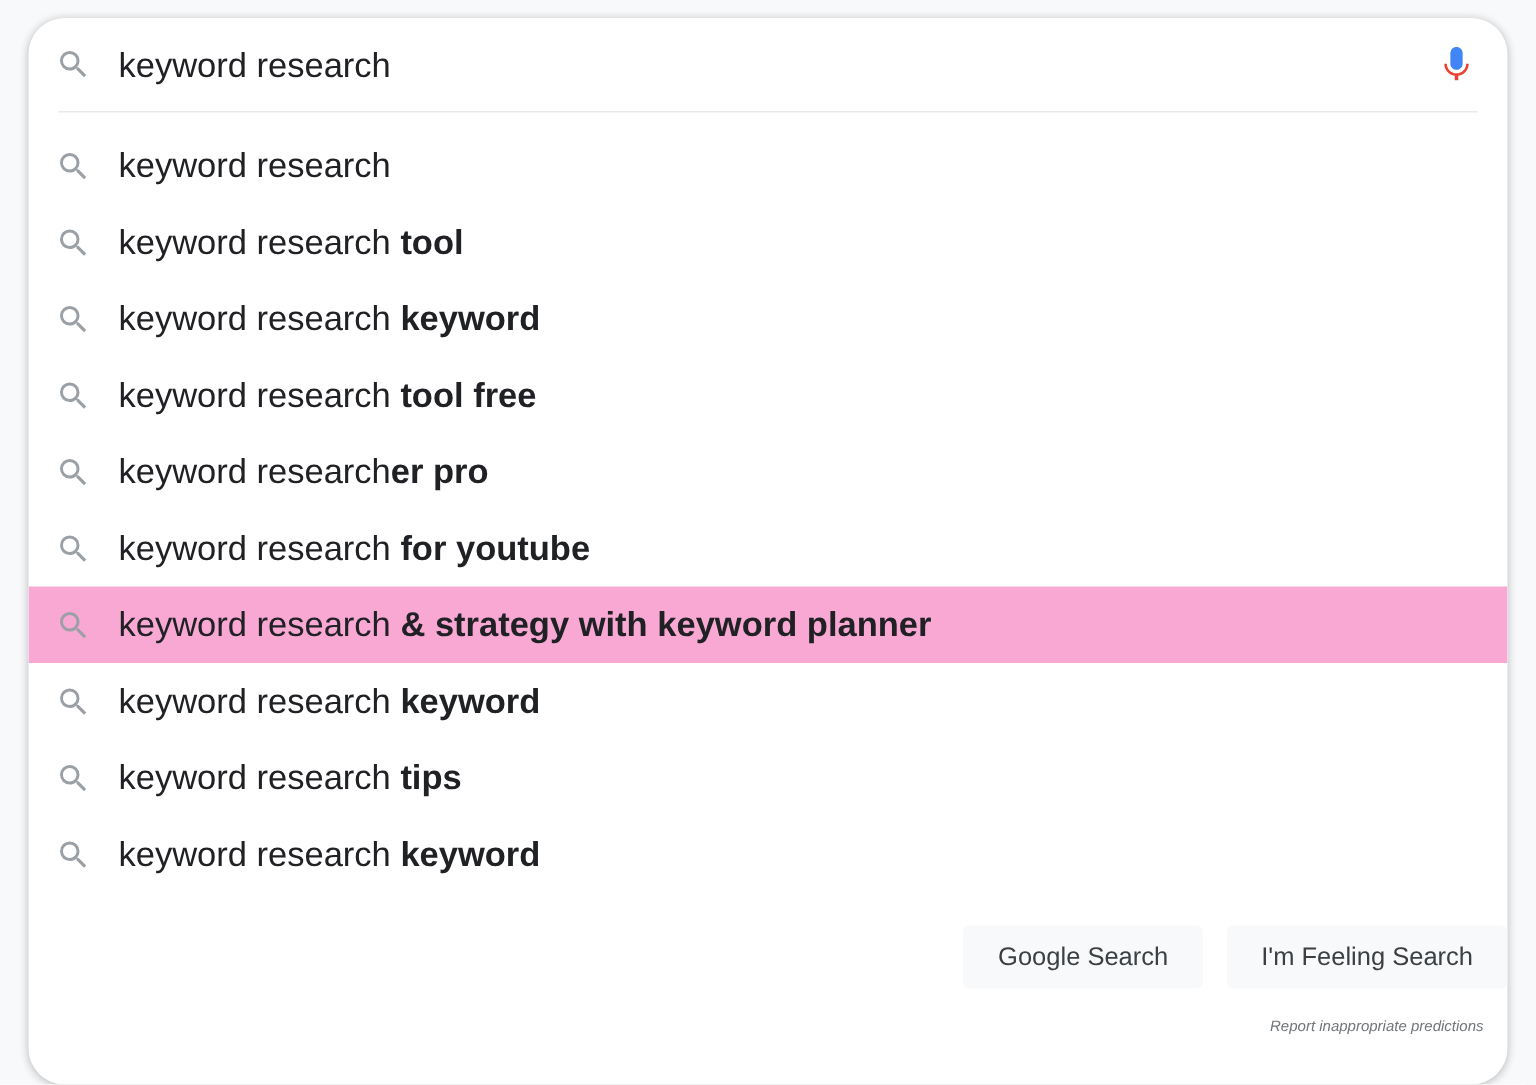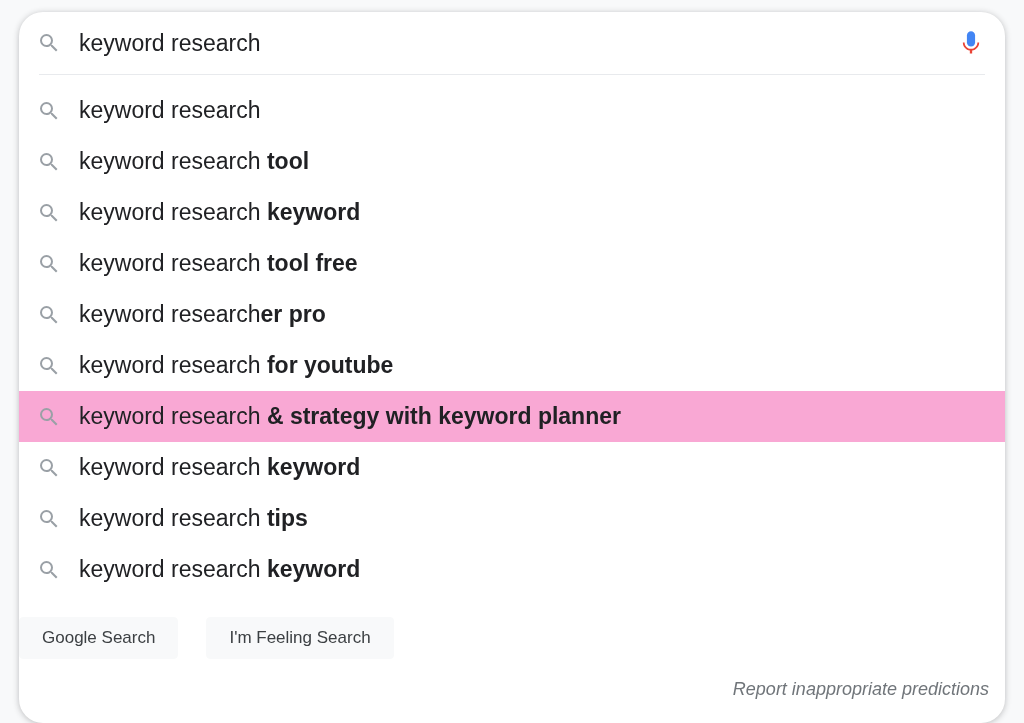--- a/index.html
+++ b/index.html
@@ -77,37 +77,37 @@
       font-size: 23px;
       color: #202124;
       line-height: 1.3;
     }
     .suggestion-text .bold {
       font-weight: 700;
       text-align: center;
     }
     .buttons-row {
       display: flex;
-      justify-content: flex-start;
-      gap: 28px;
+      justify-content: flex-end;
+      gap: 16px;
       padding: 22px 0 20px 0;
     }
     .g-button {
       background: #f8f9fa;
       border: 1px solid #f8f9fa;
       border-radius: 4px;
       color: #3c4043;
       font-size: 17px;
       padding: 10px 22px;
       cursor: pointer;
     }
     .report-link {
       text-align: right;
       padding: 0 16px 8px 0;
-      font-size: 18px;
+      font-size: 10px;
       font-style: italic;
       color: #70757a;
       cursor: pointer;
     }
   </style>
 </head>
 <body>
 
 <div class="search-container">
   <div class="search-input-row">

